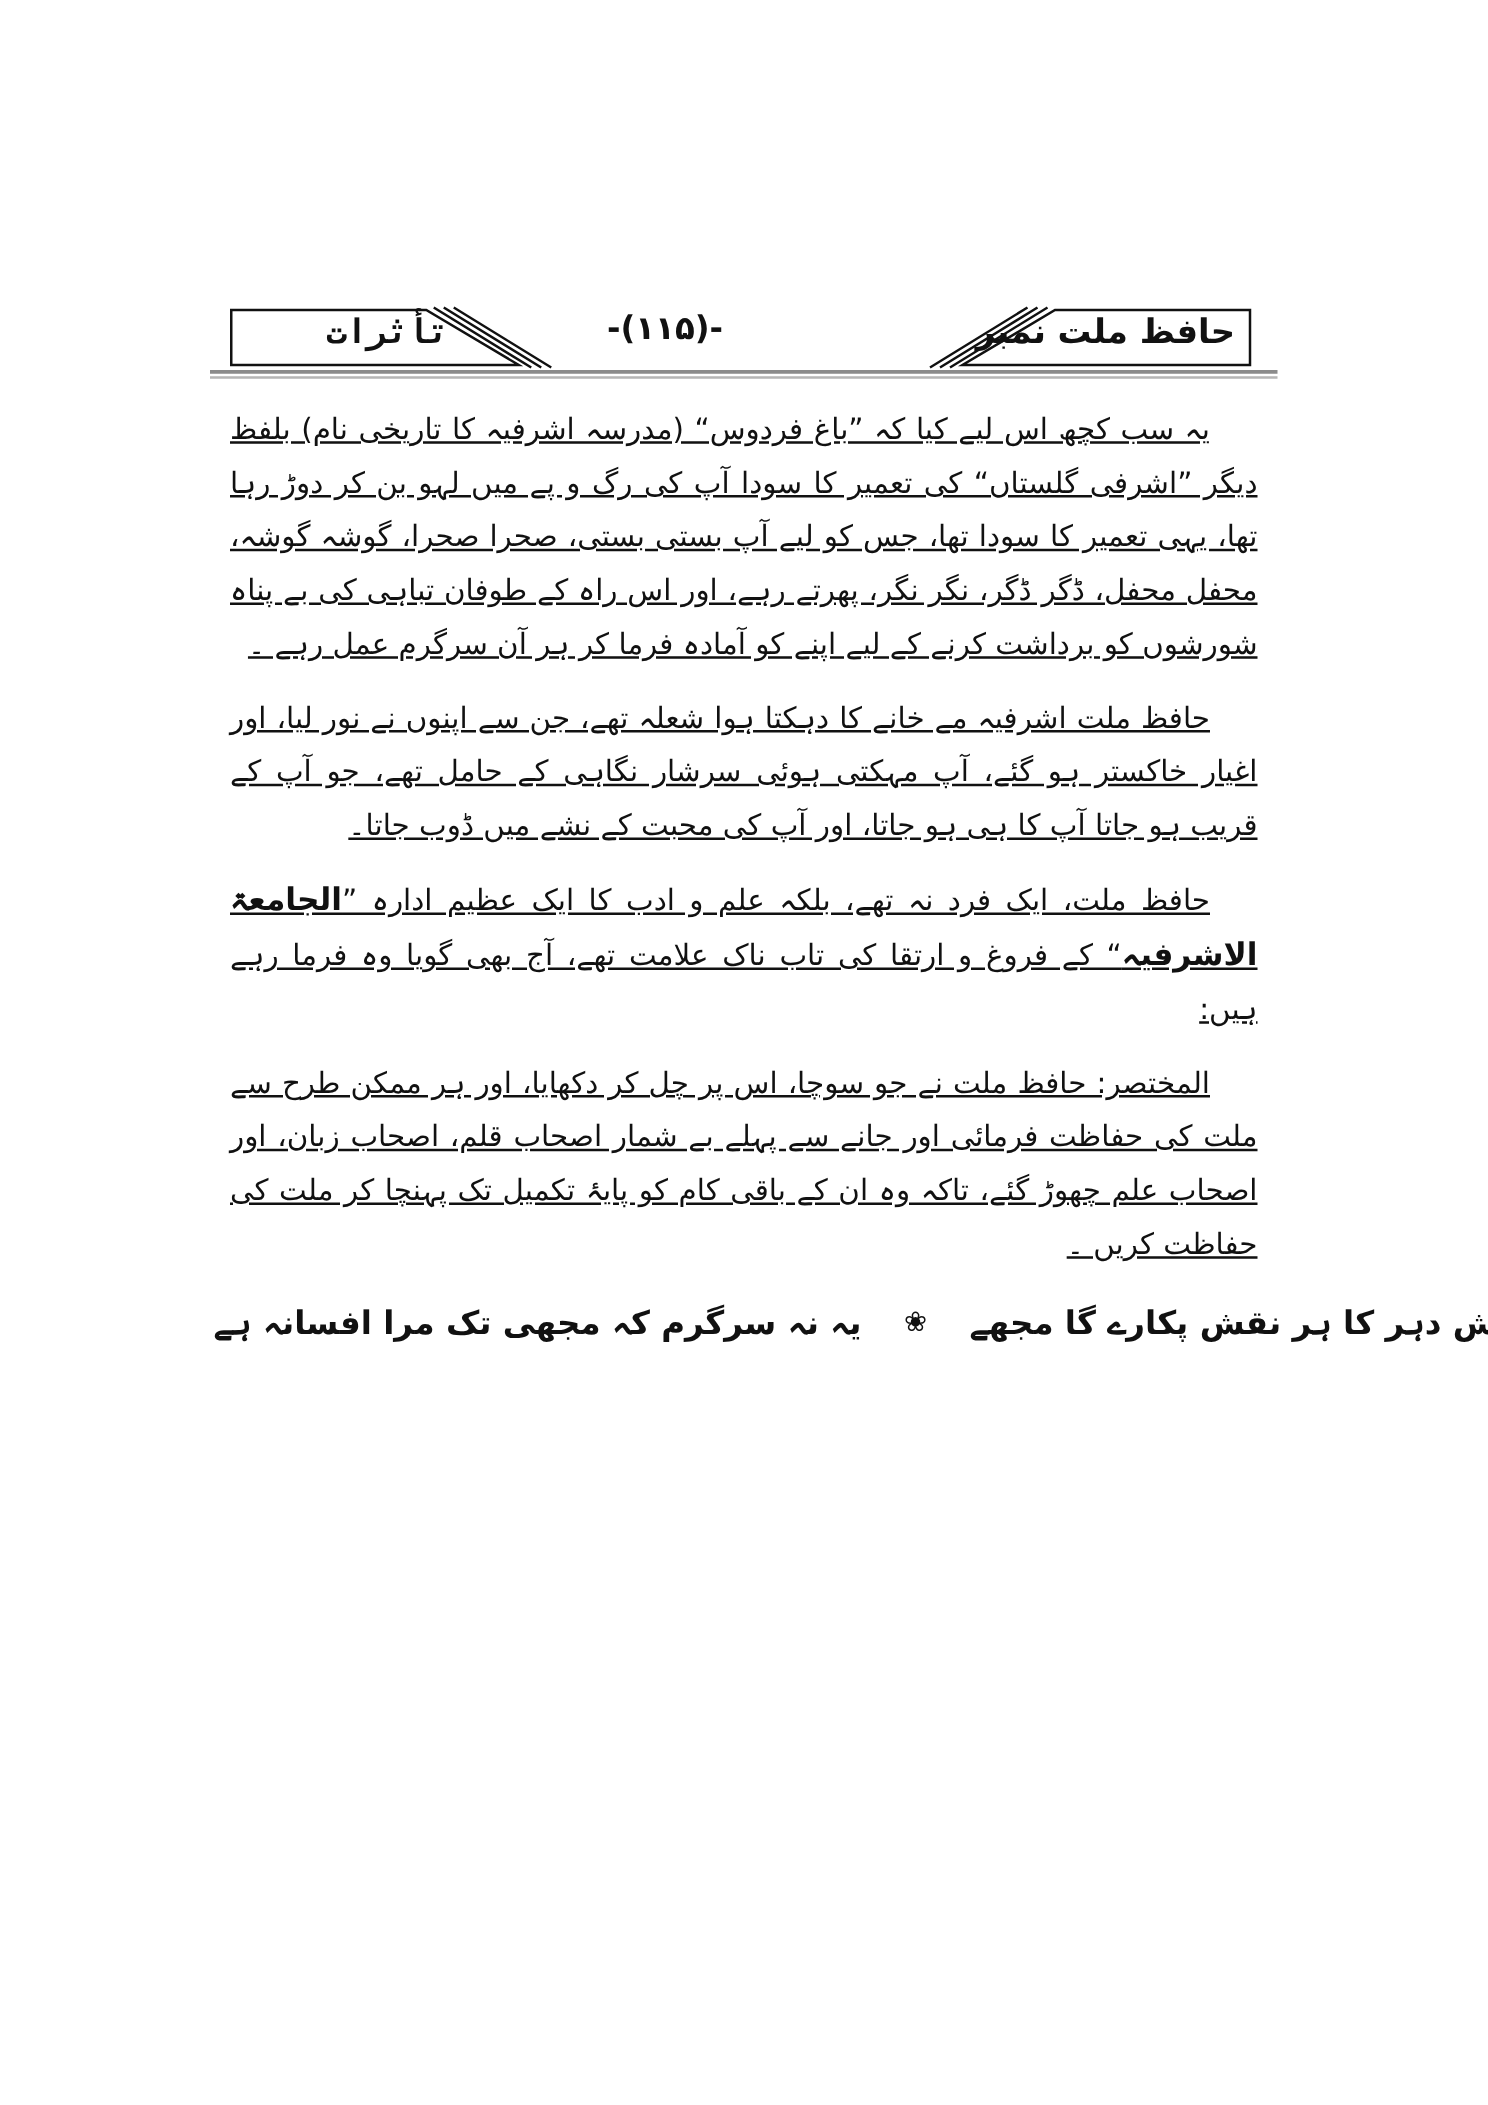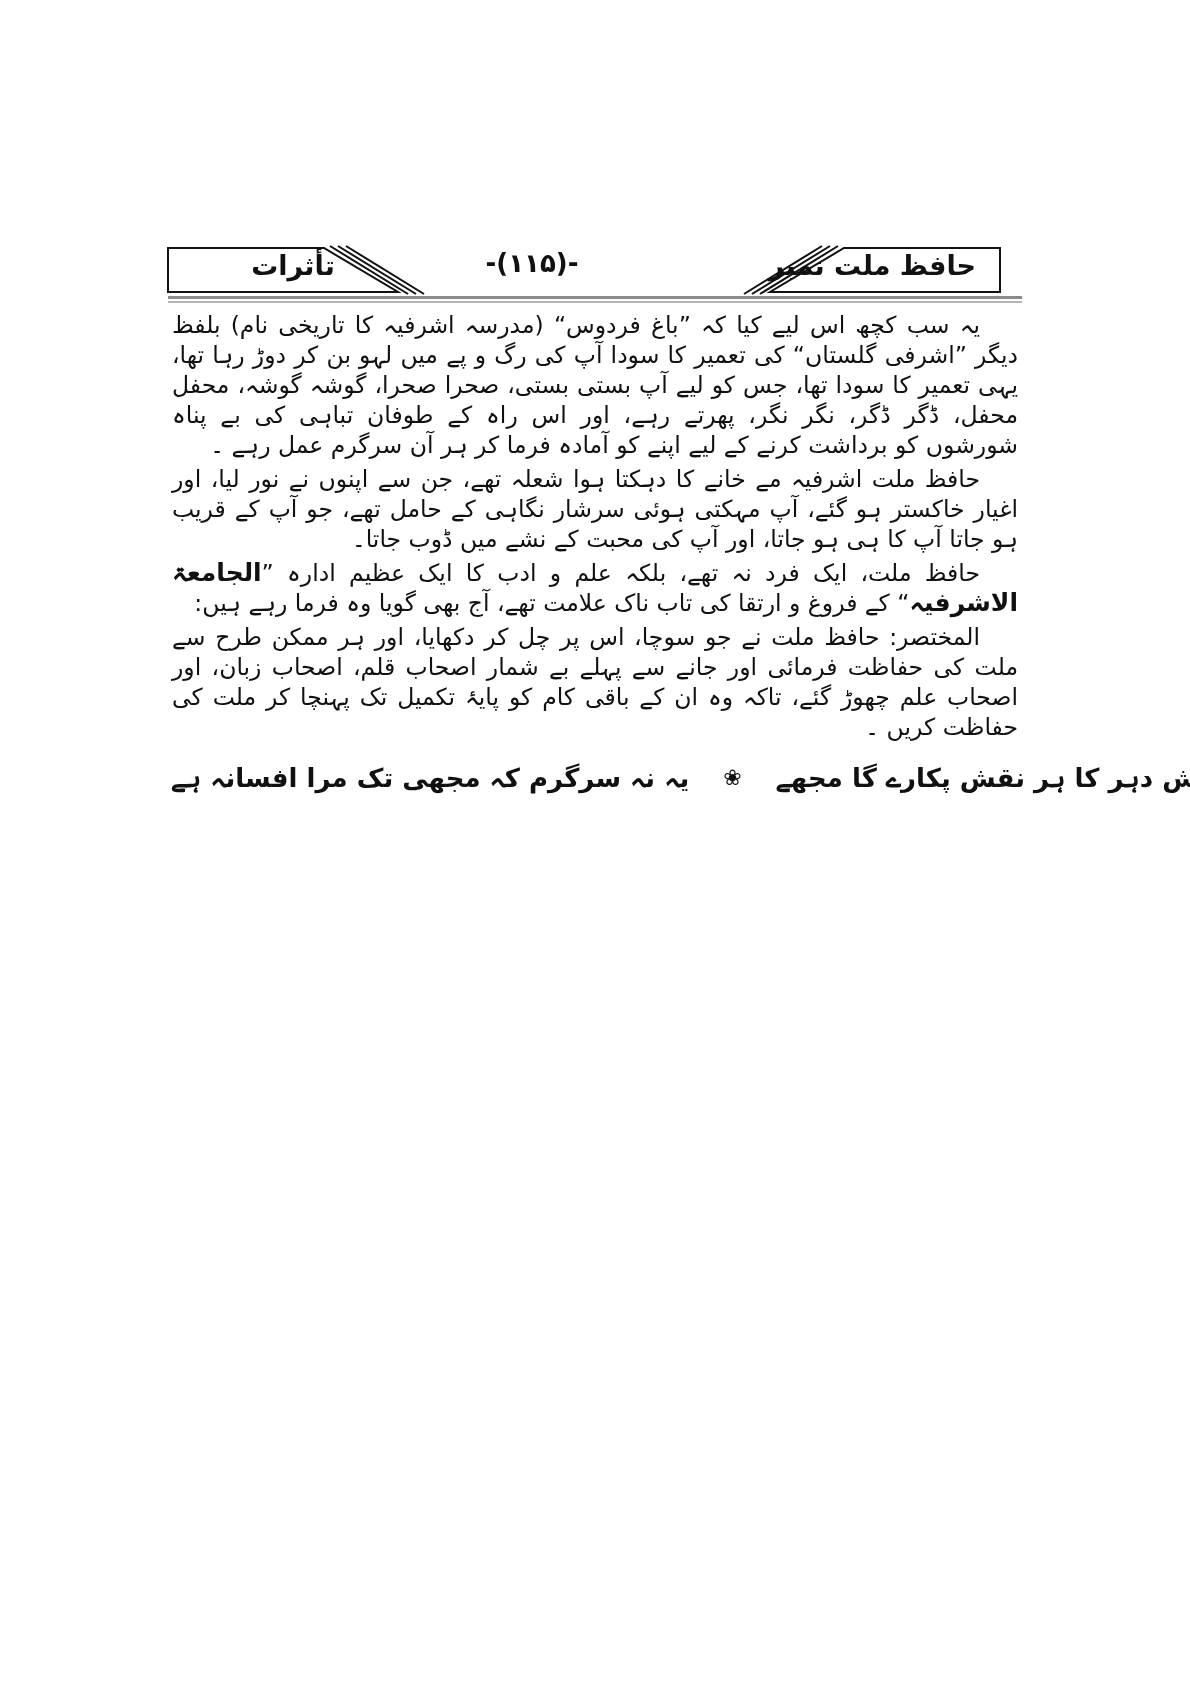--- a/index.html
+++ b/index.html
@@ -8,51 +8,52 @@
     background:#ffffff;
     position:relative;
     font-family:"DejaVu Sans", sans-serif;
     color:#111;
     overflow:hidden;
   }
   .page{position:absolute;inset:0;background:#fff;}
   
   .header{position:absolute;left:0;top:0;width:1190px;height:310px;direction:ltr;}
   .banner{position:absolute;top:244px;height:52px;}
-  .banner-left{left:166px;width:290px;}
+  .banner-left{left:183px;width:290px;font-family:Liberation Mono, monospace;}
   .banner-right{left:712px;width:290px;}
   .banner svg{display:block;}
   .banner-label{
     position:absolute;top:6px;
     font-size:27px;font-weight:bold;
     direction:rtl;white-space:nowrap;
     letter-spacing:1px;
   }
   .banner-left .banner-label{left:32px;width:190px;text-align:center;}
-  .banner-right .banner-label{right:26px;width:200px;text-align:center;}
+  .banner-right .banner-label{right:14px;width:200px;text-align:center;}
   .page-number{
     position:absolute;top:248px;left:0;width:1064px;
     text-align:center;font-size:26px;font-weight:bold;direction:ltr;
   }
   .header-rule{
     position:absolute;left:168px;top:296px;width:854px;height:2px;
     border-top:3px solid #8b8b8b;border-bottom:2px solid #b5b5b5;
   }
   
   .content{
     position:absolute;left:168px;top:306px;width:854px;
     direction:rtl;
   }
   .content p{
-    margin:4px;
+    margin:16px;
     font-size:23.5px;
-    line-height:30px;
+    line-height:43px;
     text-align:justify;
     text-align-last:right;
     text-indent:38px;
+    text-decoration:underline;
   }
   .bold-phrase{font-weight:bold;font-size:25px;}
   
   .verse{
     margin-top:10px;
     padding-left:210px;  
     display:flex;
     flex-direction:row;
     justify-content:center;
     align-items:center;

